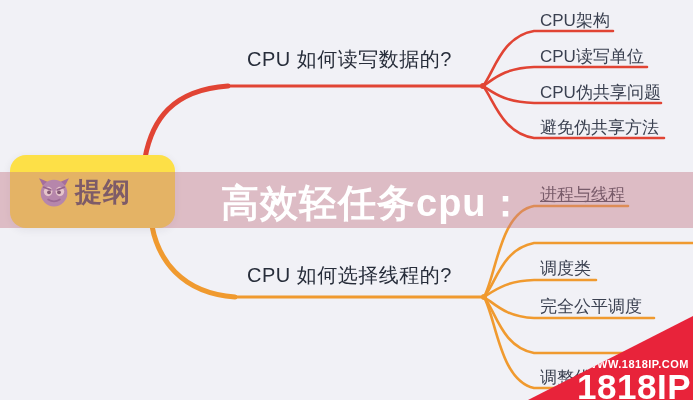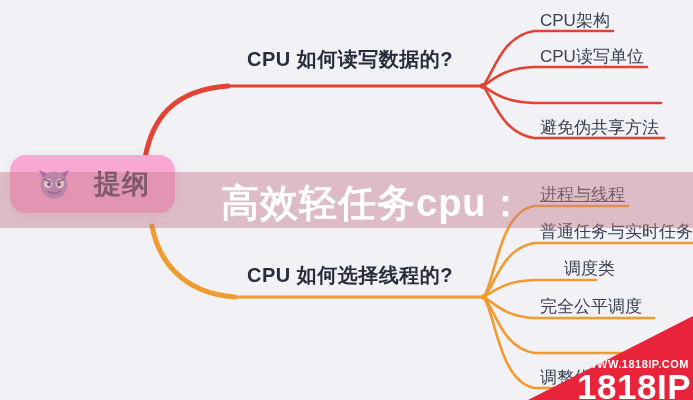--- a/index.html
+++ b/index.html
@@ -3,28 +3,28 @@
 <meta charset="utf-8">
 <style>
   html,body{margin:0;padding:0;}
   .stage{
     position:relative;width:693px;height:400px;overflow:hidden;
     background:#f1f1f6;
     font-family:"Liberation Sans","DejaVu Sans",sans-serif;
   }
   .branch-svg{position:absolute;left:0;top:0;z-index:1;}
   .root-node{
-    position:absolute;left:10px;top:155px;width:165px;height:58px;
-    background:#f9a8d4;border-radius:16px;z-index:2;
+    position:absolute;left:10px;top:155px;width:165px;height:73px;
+    background:#fde047;border-radius:16px;z-index:2;
     box-shadow:0 2px 8px rgba(40,40,70,0.08);
-    display:flex;align-items:center;gap:24px;padding-left:28px;box-sizing:border-box;
+    display:flex;align-items:center;gap:5px;padding-left:28px;box-sizing:border-box;
   }
   .root-label{font-size:27px;font-weight:bold;color:#43404e;letter-spacing:1px;}
   .topic-label{
-    position:absolute;z-index:2;font-size:20px;font-weight:bold;color:#272d3a;
+    position:absolute;z-index:2;font-size:20px;font-weight:normal;color:#272d3a;
     white-space:nowrap;letter-spacing:0.5px;
   }
   .leaf-label{
     position:absolute;z-index:2;font-size:17px;color:#3a4050;white-space:nowrap;
   }
   .overlay-band{
     position:absolute;left:0;top:172px;width:693px;height:56px;
     background:rgba(197,125,138,0.45);z-index:4;
   }
   .overlay-title{
@@ -91,25 +91,25 @@
       </svg>
     </span>
     <span class="root-label">提纲</span>
   </div>
 
   <div class="topic-label" style="left:247px;top:46px;">CPU 如何读写数据的?</div>
   <div class="topic-label" style="left:247px;top:262px;text-align:right;">CPU 如何选择线程的?</div>
 
   <div class="leaf-label" style="left:540px;top:9px;">CPU架构</div>
   <div class="leaf-label" style="left:540px;top:45px;">CPU读写单位</div>
+  <div class="leaf-label" style="left:540px;top:81px;">CPU伪共享问题</div>
   <div class="leaf-label" style="left:540px;top:116px;">避免伪共享方法</div>
 
   <div class="leaf-label" style="left:540px;top:183px;text-decoration:underline;">进程与线程</div>
-  <div class="leaf-label" style="left:540px;top:220px;">普通任务与实时任务</div>
-  <div class="leaf-label" style="left:564px;top:257px;">调度类</div>
+  <div class="leaf-label" style="left:540px;top:257px;">调度类</div>
   <div class="leaf-label" style="left:540px;top:295px;text-align:right;">完全公平调度</div>
   <div class="leaf-label" style="left:540px;top:366px;">调整优先</div>
 
   <div class="overlay-band"></div>
   <div class="overlay-title">高效轻任务cpu：</div>
 
   <div class="watermark">
     <span class="watermark-site">WWW.1818IP.COM</span>
     <span class="watermark-brand">1818IP</span>
   </div>

